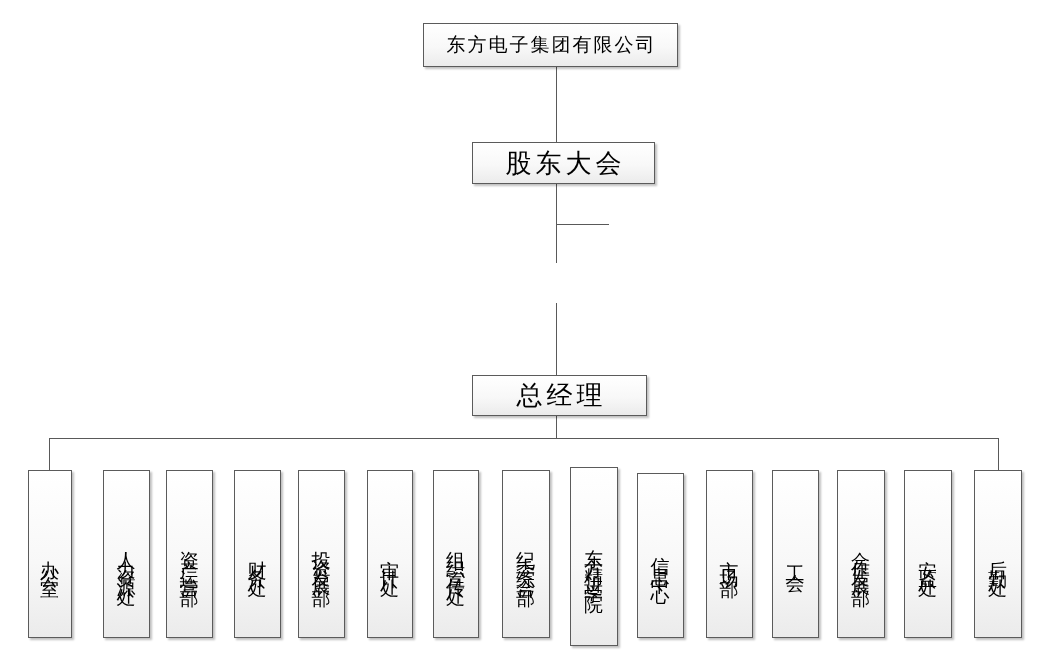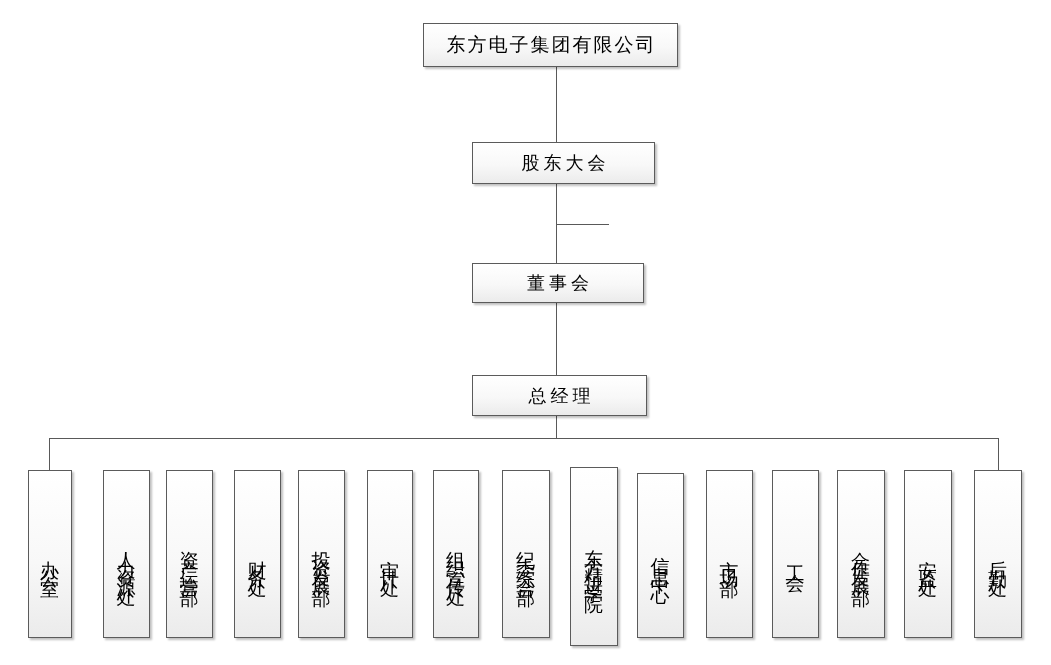--- a/index.html
+++ b/index.html
@@ -20,21 +20,21 @@
     box-sizing: border-box;
     border: 1px solid #5b5b5b;
     background: linear-gradient(180deg, #ffffff 0%, #f8f8f8 55%, #ebebeb 100%);
     box-shadow: 2px 2px 2px rgba(0,0,0,0.25);
     display: flex;
     align-items: center;
     justify-content: center;
     color: #000000;
   }
   .h-node {
-    font-size: 18px;
+    font-size: 26px;
     letter-spacing: 4px;
     white-space: nowrap;
   }
   .h-node .lbl { margin-right: -4px; } 
   .root-node {
     font-size: 19px;
     letter-spacing: 2px;
   }
   .root-node .lbl { margin-right: -2px; }
   .v-node .lbl {
@@ -68,23 +68,20 @@
 
   <div class="node root-node" style="left:423px; top:23px; width:255px; height:44px;">
     <span class="lbl">东方电子集团有限公司</span>
   </div>
 
   <div class="node h-node" style="left:472px; top:142px; width:183px; height:42px;">
     <span class="lbl">股东大会</span>
   </div>
 
 
-  <div class="node h-node" style="left:472px; top:263px; width:172px; height:40px;">
-    <span class="lbl">董事会</span>
-  </div>
 
   <div class="node h-node" style="left:472px; top:375px; width:175px; height:41px;">
     <span class="lbl">总经理</span>
   </div>
 
   <div class="node v-node" style="left:28px; top:470px; width:44px; height:168px;">
     <span class="lbl">办公室</span>
   </div>
 
   <div class="node v-node" style="left:103px; top:470px; width:47px; height:168px;">

